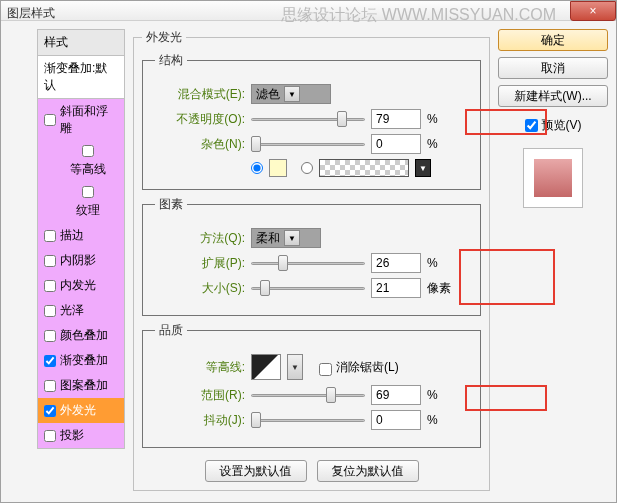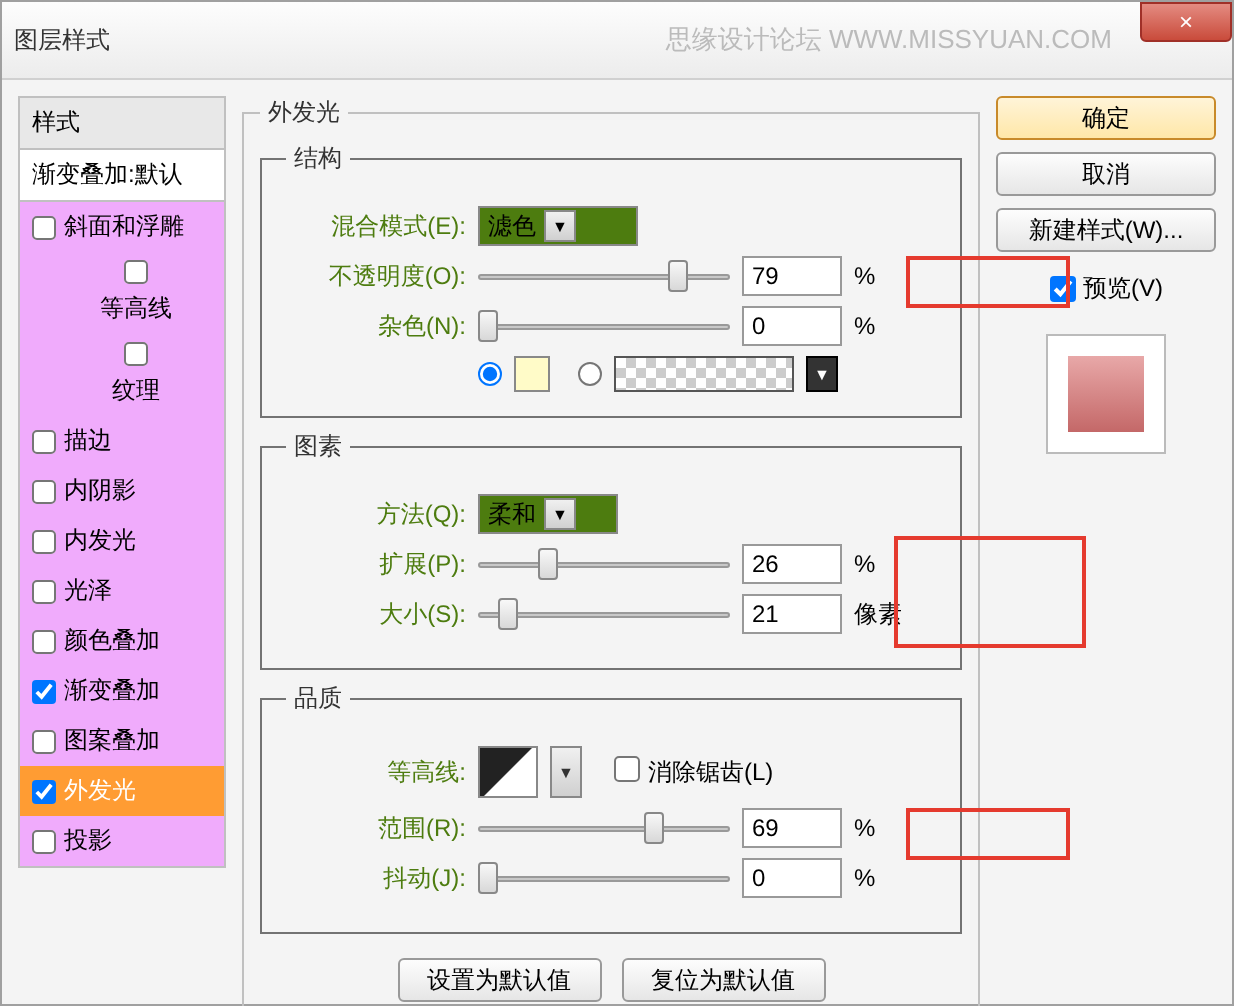--- a/index.html
+++ b/index.html
@@ -1,58 +1,58 @@
 <!DOCTYPE html>
 <html><head>
 <meta charset="utf-8">
 <style>
 * { box-sizing: border-box; margin: 0; padding: 0; font-family: "Microsoft YaHei", SimSun, sans-serif; font-size: 12px; }
 body { background: #f0f0f0; }
 .window { width: 617px; height: 503px; background: #f4f4f4; border: 1px solid #a0a0a0; position: relative; }
-.titlebar { height: 39px; background: linear-gradient(#fdfdfd, #ececec); border-bottom: 1px solid #d0d0d0; display: flex; align-items: center; padding: 16px 6px; position: relative; }
+.titlebar { height: 20px; background: linear-gradient(#fdfdfd, #ececec); border-bottom: 1px solid #d0d0d0; display: flex; align-items: flex-start; padding: 4px 6px; position: relative; }
 .titlebar .title { color: #333; }
-.titlebar .mark { position: absolute; right: 60px; color: #bbb; font-size: 13px; }
+.titlebar .mark { position: absolute; right: 60px; color: #bbb; font-size: 16px; }
 .close-btn { position: absolute; right: 0; top: 0; width: 46px; height: 20px; background: linear-gradient(#e48b81, #c94b3b); color: #fff; display: flex; align-items: center; justify-content: center; border-radius: 0 0 3px 3px; border: 1px solid #a03028; font-size: 11px; }
 .body { display: flex; padding: 8px 8px 8px 8px; gap: 8px; height: calc(100% - 28px); }
-.left-panel { width: 104px; }
+.left-panel { width: 88px; margin-left: 28px; }
 .left-header { background: #e8e8e8; border: 1px solid #c0c0c0; padding: 4px 6px; }
 .left-sub { border: 1px solid #c0c0c0; border-top: none; padding: 4px 6px; background: #fff; }
 .style-list { border: 1px solid #c0c0c0; border-top: none; background: #f0abfc; }
 .style-item { padding: 4px 6px; display: flex; align-items: center; gap: 4px; cursor: pointer; }
 .style-item.indent { padding-left: 20px; flex-direction: column; }
 .style-item.selected { background: #ff9c33; color: #fff; }
 .style-item input[type=checkbox] { width: 12px; height: 12px; }
 .mid-panel { flex: 1; display: flex; flex-direction: column; gap: 6px; }
 fieldset { border: 1px solid #737373; padding: 10px 23px 12px 12px; position: relative; }
 legend { padding: 0 4px; color: #333; }
 .row { display: flex; align-items: center; margin: 5px 0; gap: 6px; }
 .row .lbl { width: 90px; text-align: right; color: #4d7c0f; }
 .slider { flex: 1; height: 18px; position: relative; display: flex; align-items: center; }
 .slider .track { height: 3px; background: #c8c8c8; border: 1px solid #999; width: 100%; border-radius: 2px; }
 .slider .thumb { position: absolute; width: 10px; height: 16px; background: linear-gradient(#f8f8f8,#d8d8d8); border: 1px solid #888; border-radius: 2px; top: 1px; }
 .val-input { width: 50px; height: 20px; border: 1px solid #999; background: #fff; padding: 0 4px; text-align: left; }
 .unit { width: 30px; }
-.select { height: 20px; border: 1px solid #888; background: #4d7c0f; display: inline-flex; align-items: center; padding: 0 4px; gap: 4px; }
+.select { height: 20px; border: 1px solid #888; background: #a3a3a3; display: inline-flex; align-items: center; padding: 0 4px; gap: 4px; }
 .select .arrow { width: 16px; height: 16px; background: linear-gradient(#f0f0f0,#d0d0d0); border: 1px solid #888; display: flex; align-items: center; justify-content: center; font-size: 8px; }
 .redbox { border: 2px solid #e53a2e; position: absolute; pointer-events: none; }
 .color-sw { width: 18px; height: 18px; border: 1px solid #888; background: #fffbc8; }
 .pattern-sw { width: 90px; height: 18px; border: 1px solid #555; background: repeating-conic-gradient(#ccc 0 25%, #fff 0 50%) 0 0/10px 10px; }
 .drop-btn { width: 16px; height: 18px; background: #333; color: #fff; display: flex; align-items: center; justify-content: center; font-size: 8px; border: 1px solid #000; }
 .radio-row { display: flex; align-items: center; gap: 6px; margin-left: 96px; }
 .radio-row input[type=radio] { width: 12px; height: 12px; }
 .contour-sw { width: 30px; height: 26px; border: 1px solid #888; background: linear-gradient(135deg,#222 0 49%, #fff 51% 100%); }
 .btn { height: 22px; border: 1px solid #999; background: linear-gradient(#fdfdfd,#e6e6e6); padding: 0 14px; border-radius: 3px; cursor: pointer; display: inline-flex; align-items: center; justify-content: center; }
 .btn-row { display: flex; gap: 10px; justify-content: center; margin-top: 6px; }
 .right-panel { width: 110px; display: flex; flex-direction: column; gap: 6px; align-items: stretch; }
 .right-panel .btn { width: 100%; }
 .preview-check { display: flex; align-items: center; gap: 4px; justify-content: center; margin-top: 4px; }
 .preview-sw { width: 60px; height: 60px; border: 1px solid #bbb; background: #fff; margin: 8px auto 0; display: flex; align-items: center; justify-content: center; }
 .preview-inner { width: 38px; height: 38px; background: linear-gradient(#e8a8a8,#c46868); }
 .outer-fs { border: 1px solid #c0c0c0; padding: 6px 8px 8px 8px; display: flex; flex-direction: column; gap: 6px; flex: 1; }
-.chk-sm { display: inline-flex; align-items: flex-start; gap: 4px; }
+.chk-sm { display: inline-flex; align-items: flex-end; gap: 4px; }
 </style>
 </head>
 <body>
 
 <div class="window">
   <div class="titlebar">
     <span class="title">图层样式</span>
     <span class="mark">思缘设计论坛  WWW.MISSYUAN.COM</span>
     <div class="close-btn">
         <span>×</span>

